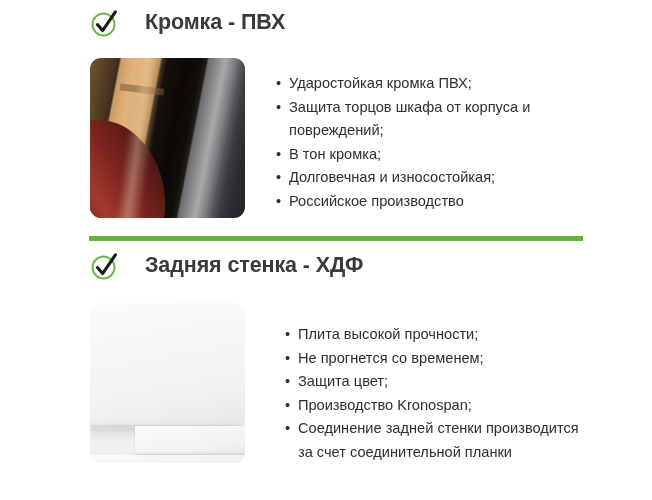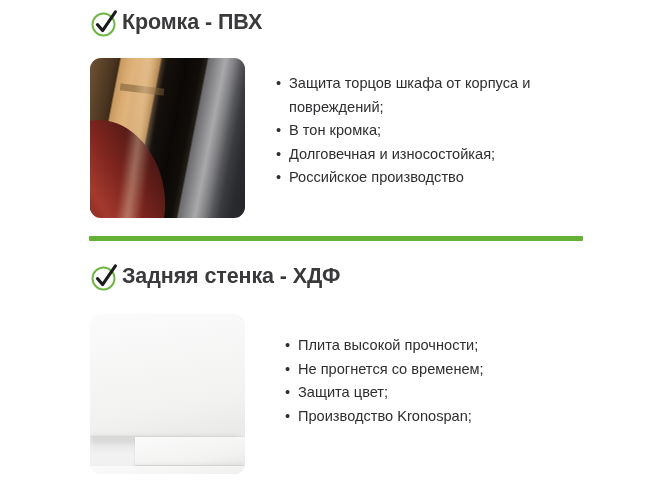--- a/index.html
+++ b/index.html
@@ -24,26 +24,26 @@
     background: #ffffff;
   }
 
   
   .section {
     position: absolute;
     left: 0;
     width: 652px;
   }
   #section-edge  { top: 0px; }
-  #section-back  { top: 254px; }
+  #section-back  { top: 243px; }
 
   .section-head {
     position: relative;
     height: 46px;
-    padding-left: 68px;
+    padding-left: 91px;
     display: flex;
     align-items: center;
   }
 
   .check-icon {
     position: absolute;
     left: 89px;
     top: 50%;
     transform: translateY(-50%);
     width: 32px;
@@ -214,20 +214,21 @@
       <h2 class="section-title">Кромка - ПВХ</h2>
     </div>
 
     <div class="section-body">
 
       <div class="product-image img-edge" style="left:90px; top:12px;">
         <div class="edge-seam"></div>
       </div>
 
       <ul class="feature-list" style="left:276px; top:26px; width:300px;">
+        <li class="feature-item">Ударостойкая кромка ПВХ;</li>
         <li class="feature-item">Защита торцов шкафа от корпуса и повреждений;</li>
         <li class="feature-item">В тон кромка;</li>
         <li class="feature-item">Долговечная и износостойкая;</li>
         <li class="feature-item">Российское производство</li>
       </ul>
 
     </div>
   </div>
 
   <div class="divider"></div>
@@ -258,18 +259,19 @@
 
         <div class="hdf-board" style="left:0px; top:152px; width:155px; height:14px;"></div>
         <div class="hdf-edge" style="left:0px; top:138px; width:155px; height:3px;"></div>
       </div>
 
       <ul class="feature-list" style="left:285px; top:10px; width:300px;margin-top:24px;">
         <li class="feature-item">Плита высокой прочности;</li>
         <li class="feature-item">Не прогнется со временем;</li>
         <li class="feature-item">Защита цвет;</li>
         <li class="feature-item">Производство Kronospan;</li>
+        <li class="feature-item">Соединение задней стенки производится за счет соединительной планки</li>
       </ul>
 
     </div>
   </div>
 
 </div>
 
 </body></html>

